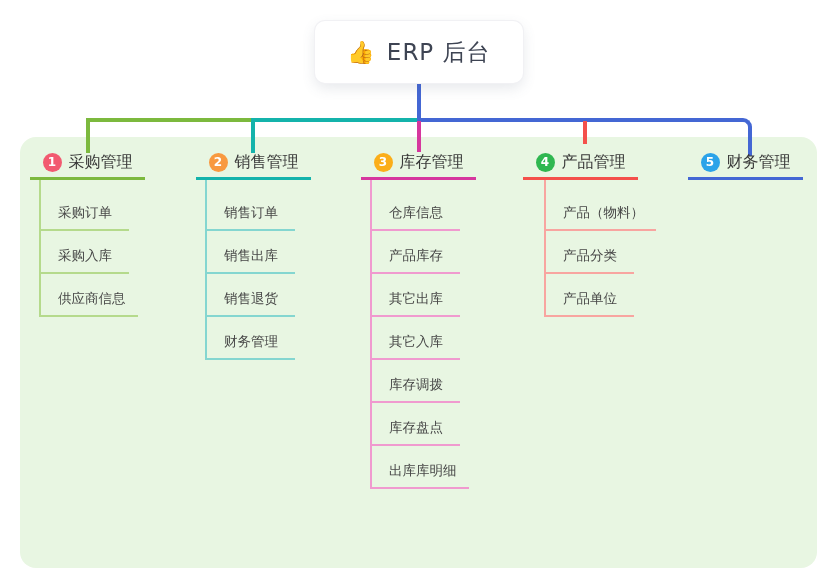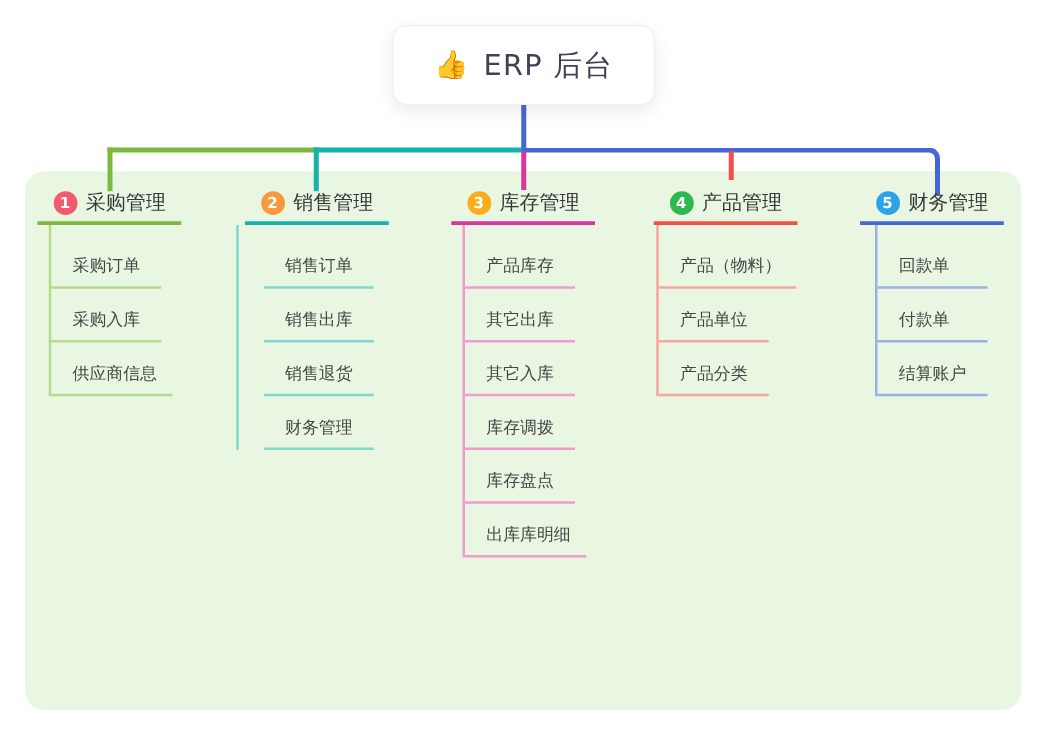--- a/index.html
+++ b/index.html
@@ -63,23 +63,23 @@
     font-size:13.5px;color:#474747;white-space:nowrap;cursor:pointer;
   }
   .child:first-child{height:51px;}
   
   .b1{left:30px; --main:#7cb93e; --light:#b5da8c; --badge:#f25a70;}
   .b2{left:196px;--main:#14b3ab; --light:#84d6d0; --badge:#f8993f;}
   .b3{left:361px;--main:#d6379e; --light:#f09acf; --badge:#fbae19;}
   .b4{left:523px;--main:#f4504b; --light:#f8a5a0; --badge:#2fb750;}
   .b5{left:688px;--main:#4467d4; --light:#9cb1e3; --badge:#2ba3e9;}
   .c1{left:39px;}
-  .c2{left:189px;padding-left:20px;}
+  .c2{left:205px;}
   .c3{left:370px;}
-  .c4{left:525px;}
+  .c4{left:544px;}
   .c5{left:700px;}
 </style>
 </head>
 <body>
 
 <div class="canvas">
 
   <div class="panel"></div>
 
   <div class="conn conn-root-vert"></div>
@@ -130,20 +130,23 @@
         <span>财务管理</span>
       </div>
   </div>
 
   <div class="branch-header b3">
     <span class="badge">3</span>
     <span>库存管理</span>
   </div>
   <div class="branch-col b3 c3">
     <div class="child">
+        <span>仓库信息</span>
+      </div>
+    <div class="child">
         <span>产品库存</span>
       </div>
     <div class="child">
         <span>其它出库</span>
       </div>
     <div class="child">
         <span>其它入库</span>
       </div>
     <div class="child">
         <span>库存调拨</span>
@@ -158,36 +161,25 @@
 
   <div class="branch-header b4">
     <span class="badge">4</span>
     <span>产品管理</span>
   </div>
   <div class="branch-col b4 c4">
     <div class="child">
         <span>产品（物料）</span>
       </div>
     <div class="child">
-        <span>产品单位</span>
+        <span>产品分类</span>
       </div>
     <div class="child">
-        <span>产品分类</span>
+        <span>产品单位</span>
       </div>
   </div>
 
   <div class="branch-header b5">
     <span class="badge">5</span>
     <span>财务管理</span>
   </div>
-  <div class="branch-col b5 c5">
-    <div class="child">
-        <span>回款单</span>
-      </div>
-    <div class="child">
-        <span>付款单</span>
-      </div>
-    <div class="child">
-        <span>结算账户</span>
-      </div>
-  </div>
 
 </div>
 
 </body></html>

